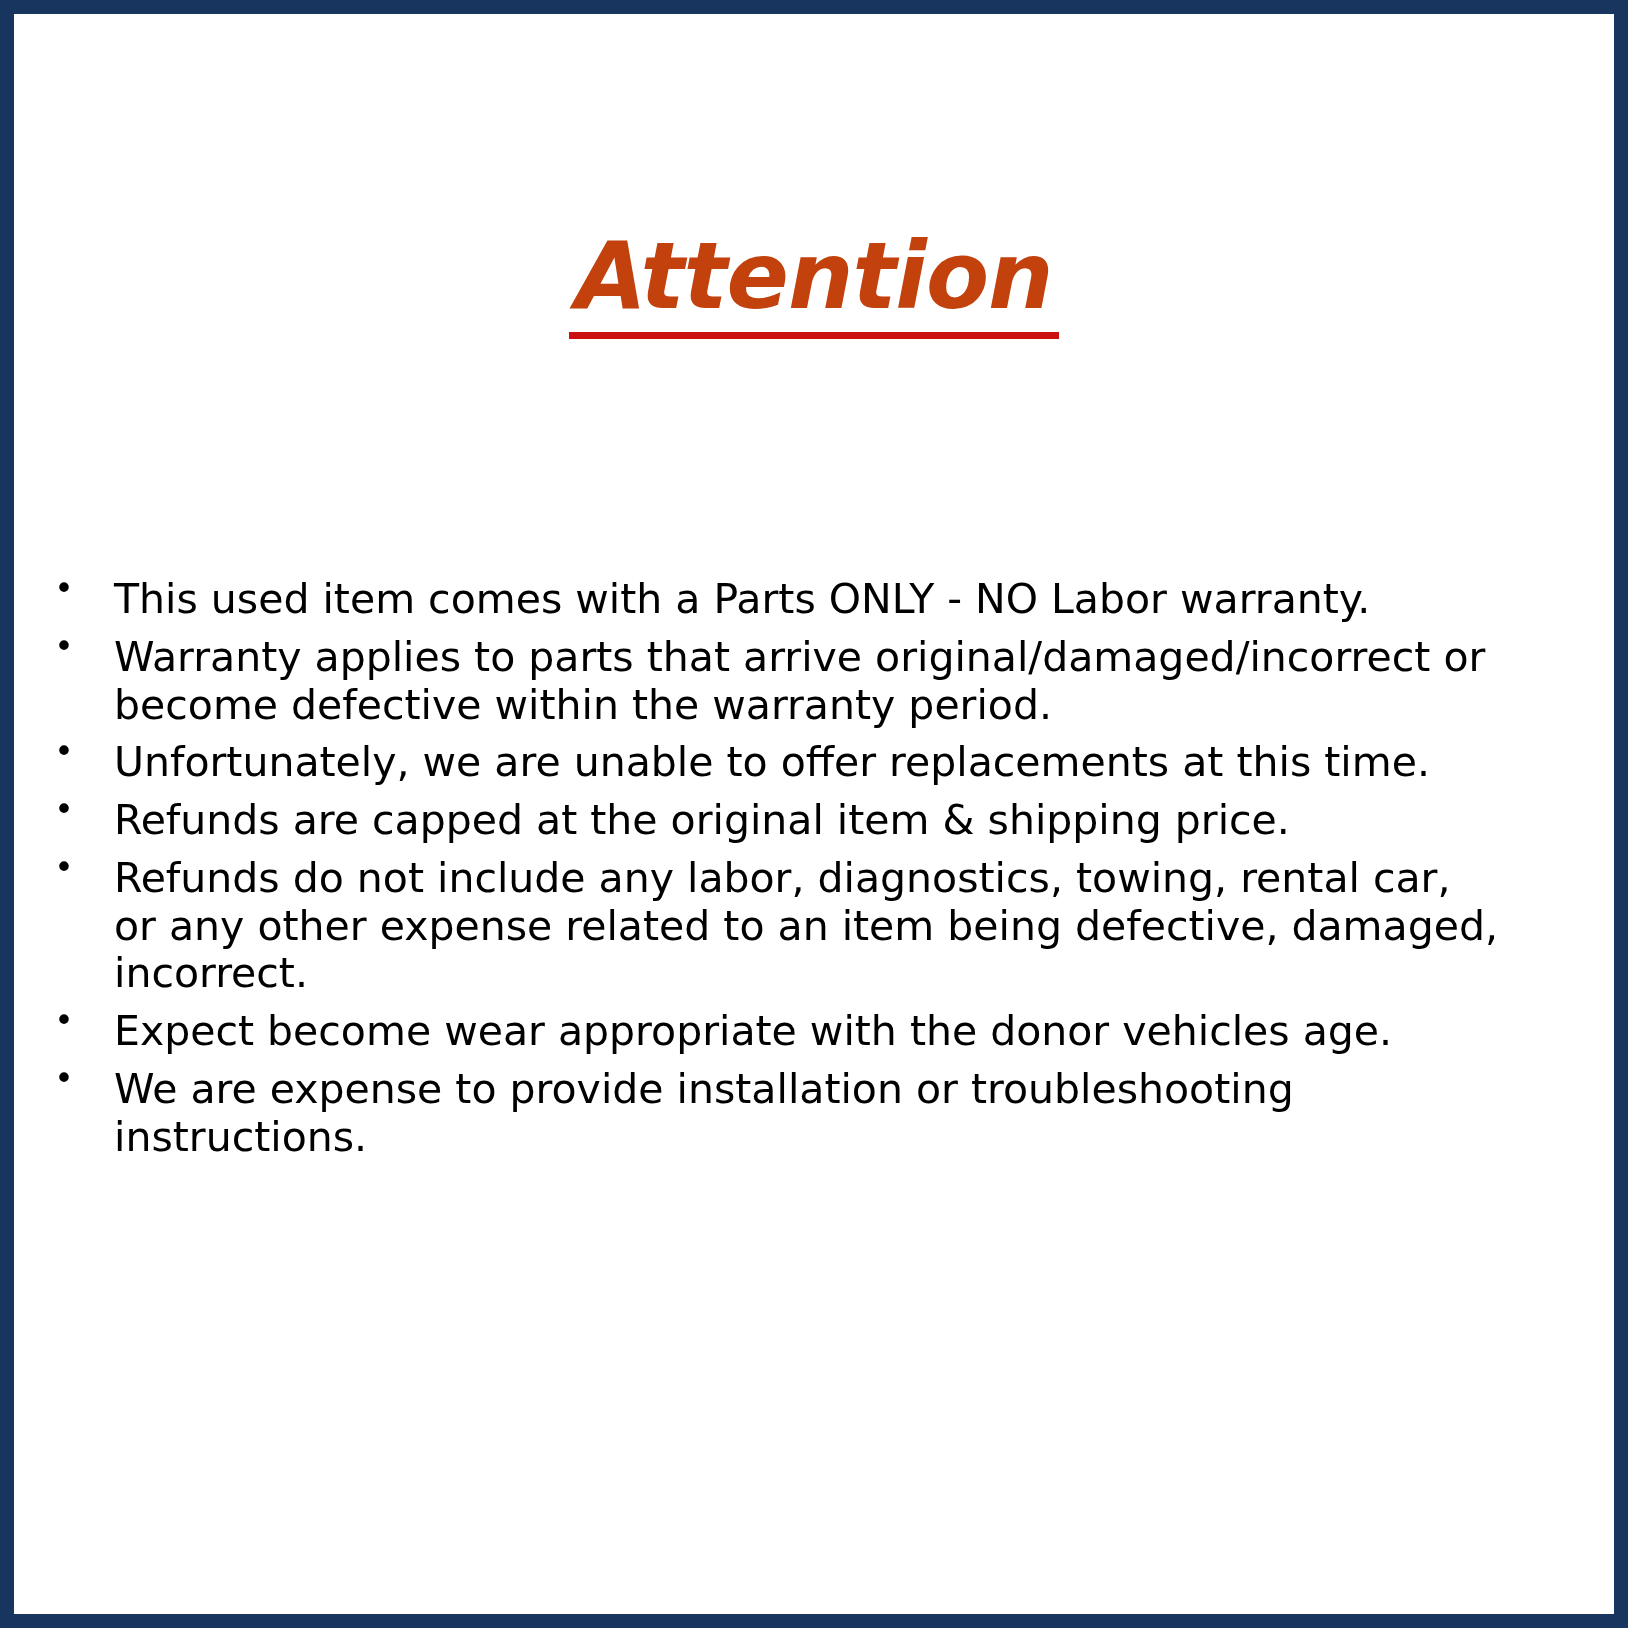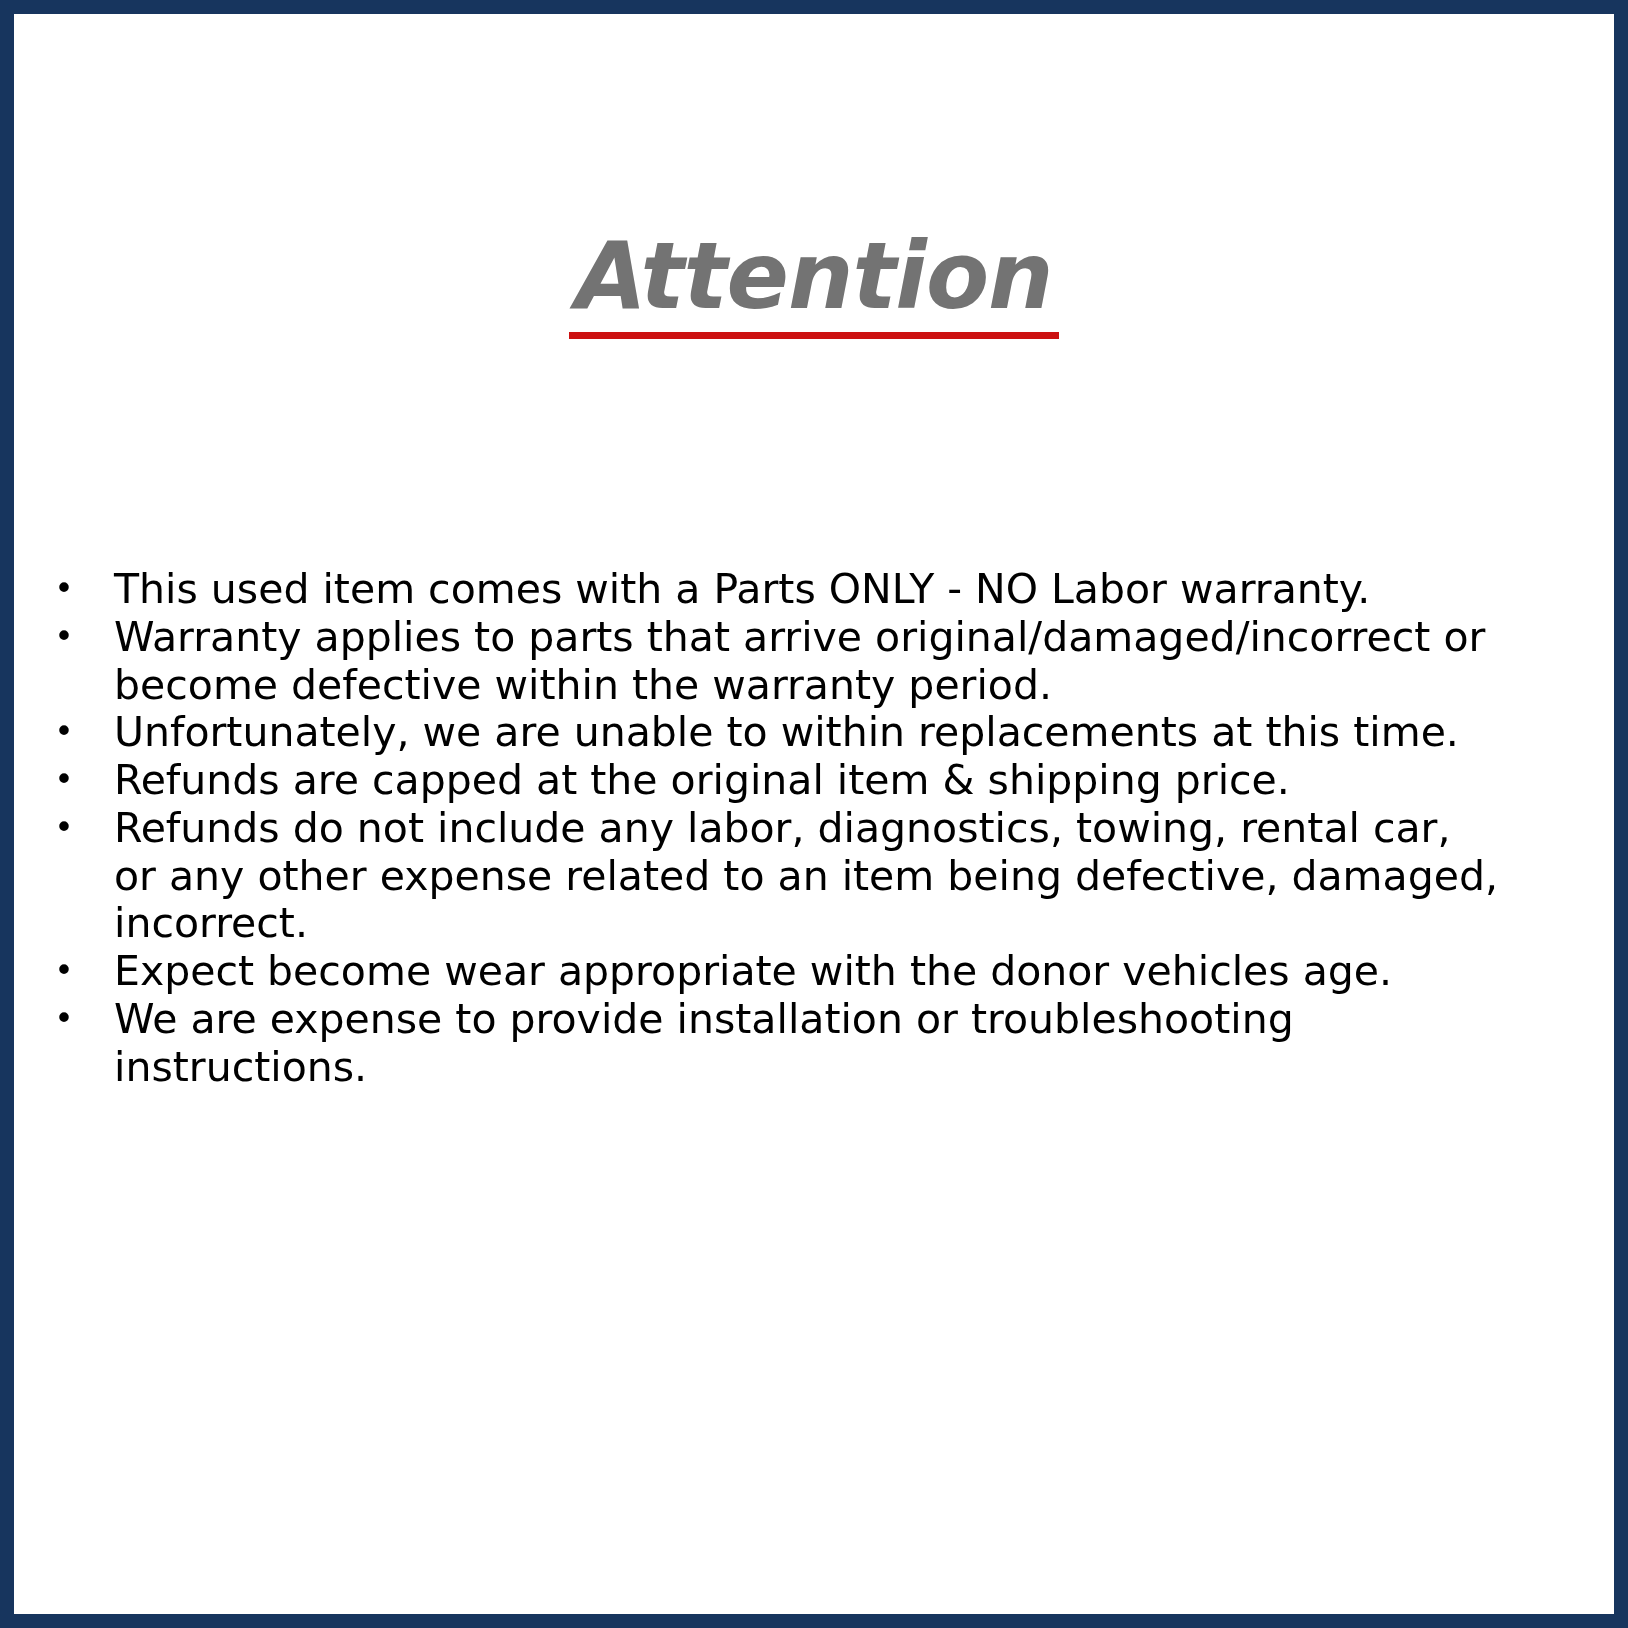--- a/index.html
+++ b/index.html
@@ -21,21 +21,21 @@
     border: 14px solid #17355e;
   }
   .inner {
     position: relative;
     width: 100%;
     height: 100%;
     background: #ffffff;
   }
   .title {
     text-align: center;
-    color: #737373;
+    color: #c2410c;
     font-family: "DejaVu Sans", sans-serif;
     font-weight: bold;
     font-style: italic;
     font-size: 92px;
     letter-spacing: -1px;
     margin: 0;
     padding-top: 215px;
     line-height: 1.05;
   }
   .title span {
@@ -66,20 +66,21 @@
     min-width: 100px;
     text-align: center;
     font-size: 33px;
     line-height: 1.40;
     color: #000000;
     user-select: none;
   }
   .bullet-text {
     flex: 1;
     padding-right: 80px;
+    margin-top: 10px;
   }
 </style>
 </head>
 <body>
 
 <div class="page">
   <div class="inner">
 
     <h1 class="title">
       <span>Attention</span>
@@ -89,21 +90,21 @@
       <li>
         <span class="bullet-dot">•</span>
         <span class="bullet-text">This used item comes with a Parts ONLY - NO Labor warranty.</span>
       </li>
       <li>
         <span class="bullet-dot">•</span>
         <span class="bullet-text">Warranty applies to parts that arrive original/damaged/incorrect or become defective within the warranty period.</span>
       </li>
       <li>
         <span class="bullet-dot">•</span>
-        <span class="bullet-text">Unfortunately, we are unable to within replacements at this time.</span>
+        <span class="bullet-text">Unfortunately, we are unable to offer replacements at this time.</span>
       </li>
       <li>
         <span class="bullet-dot">•</span>
         <span class="bullet-text">Refunds are capped at the original item &amp; shipping price.</span>
       </li>
       <li>
         <span class="bullet-dot">•</span>
         <span class="bullet-text">Refunds do not include any labor, diagnostics, towing, rental car, or any other expense related to an item being defective, damaged, incorrect.</span>
       </li>
       <li>

